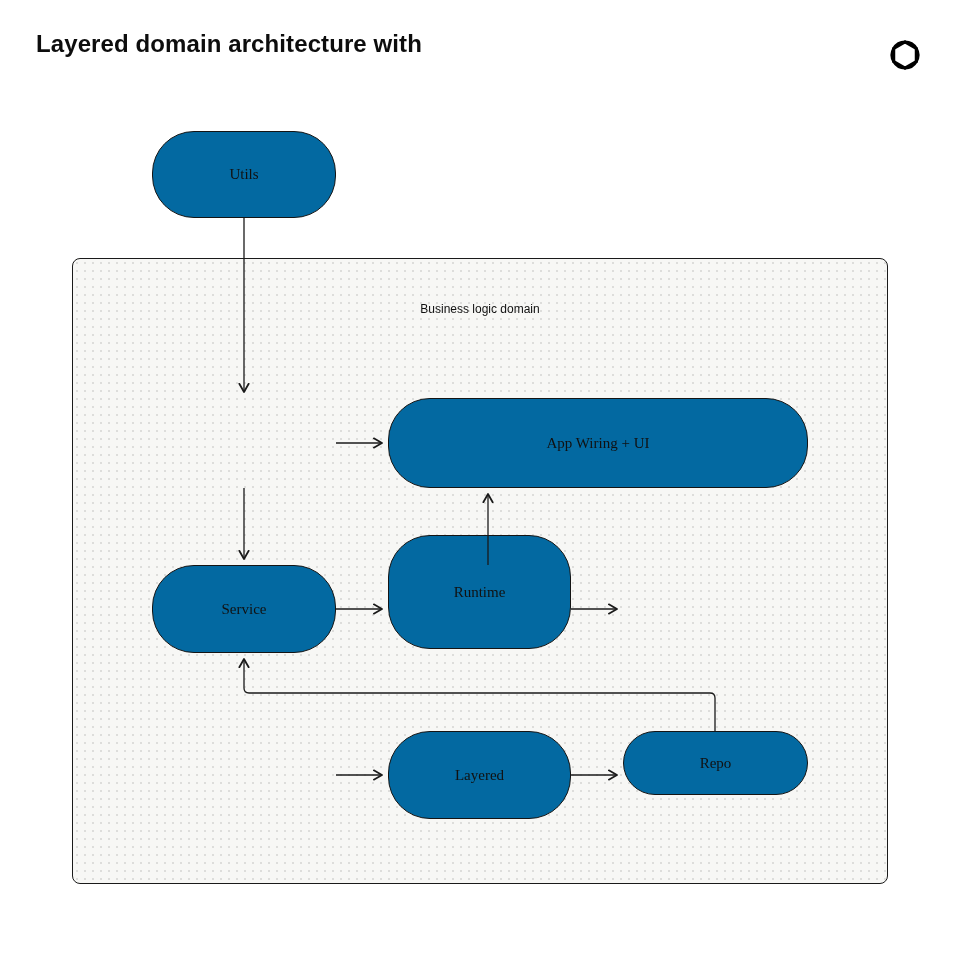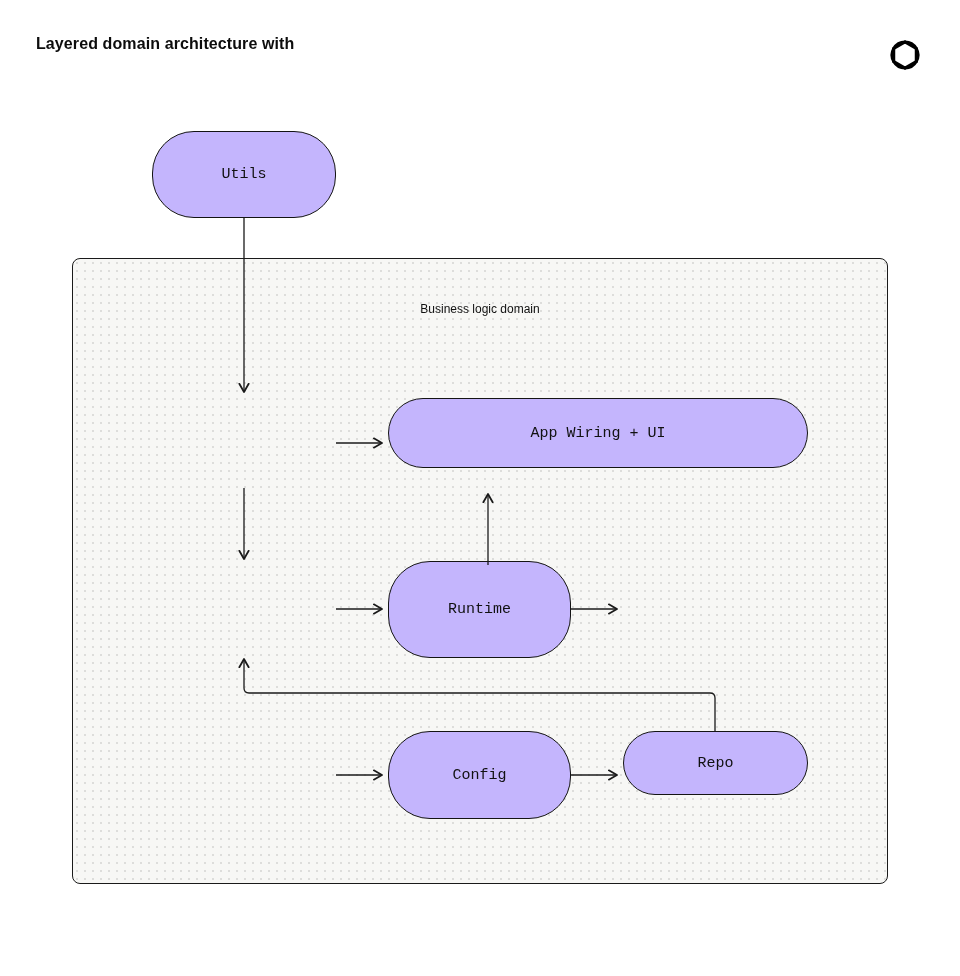--- a/index.html
+++ b/index.html
@@ -11,21 +11,21 @@
     width: 960px;
     height: 976px;
     background: #ffffff;
     overflow: hidden;
   }
 
   .page-title {
     position: absolute;
     left: 36px;
     top: 30px;
-    font-size: 16px;
+    font-size: 24px;
     font-weight: 700;
     color: #0d0d0d;
     line-height: 27px;
     letter-spacing: 0.1px;
   }
 
   .logo {
     position: absolute;
     top: 34px;
     right: 34px;
@@ -54,34 +54,34 @@
     text-align: center;
     font-size: 12px;
     color: #111111;
   }
 
   .node {
     position: absolute;
     display: flex;
     align-items: center;
     justify-content: center;
-    background: #c4b5fd;
+    background: #0369a1;
     border: 1px solid #141414;
     border-radius: 42px;
-    font-family: Liberation Mono, monospace;
+    font-family: Liberation Serif, serif;
     font-size: 15px;
     color: #111111;
     z-index: 2;
   }
 
   .node-utils      { left: 152px; top: 131px; width: 184px; height: 87px; }
   .node-providers  { left: 152px; top: 398px; width: 184px; height: 90px; }
-  .node-app-wiring { left: 388px; top: 398px; width: 420px; height: 70px; }
+  .node-app-wiring { left: 388px; top: 398px; width: 420px; height: 90px; }
   .node-service    { left: 152px; top: 565px; width: 184px; height: 88px; }
-  .node-runtime    { left: 388px; top: 561px; width: 183px; height: 97px; }
+  .node-runtime    { left: 388px; top: 535px; width: 183px; height: 114px; }
   .node-ui         { left: 623px; top: 565px; width: 185px; height: 88px; }
   .node-types      { left: 152px; top: 731px; width: 184px; height: 88px; }
   .node-config     { left: 388px; top: 731px; width: 183px; height: 88px; }
   .node-repo       { left: 623px; top: 731px; width: 185px; height: 64px; }
 
   .edges-layer {
     position: absolute;
     left: 0;
     top: 0;
     width: 960px;
@@ -121,22 +121,23 @@
         </g>
     </g>
   </svg>
 
   <div class="domain-box">
     <div class="domain-label">Business logic domain</div>
   </div>
 
   <div class="node node-utils">Utils</div>
   <div class="node node-app-wiring">App Wiring + UI</div>
+  <div class="node node-service">Service</div>
   <div class="node node-runtime">Runtime</div>
-  <div class="node node-config">Config</div>
+  <div class="node node-config">Layered</div>
   <div class="node node-repo">Repo</div>
 
   <svg class="edges-layer" viewBox="0 0 960 976" aria-hidden="true">
     <defs>
       <marker id="arrow" viewBox="0 0 10 10" refX="8" refY="5" markerWidth="9" markerHeight="9" orient="auto">
         <path d="M1,1 L8,5 L1,9" fill="none" stroke="#1a1a1a" stroke-width="1.5" stroke-linecap="round" stroke-linejoin="round"></path>
       </marker>
     </defs>
     <g fill="none" stroke="#1a1a1a" stroke-width="1.3" stroke-linejoin="round">
       <line x1="244" y1="218" x2="244" y2="392" marker-end="url(#arrow)"></line>

